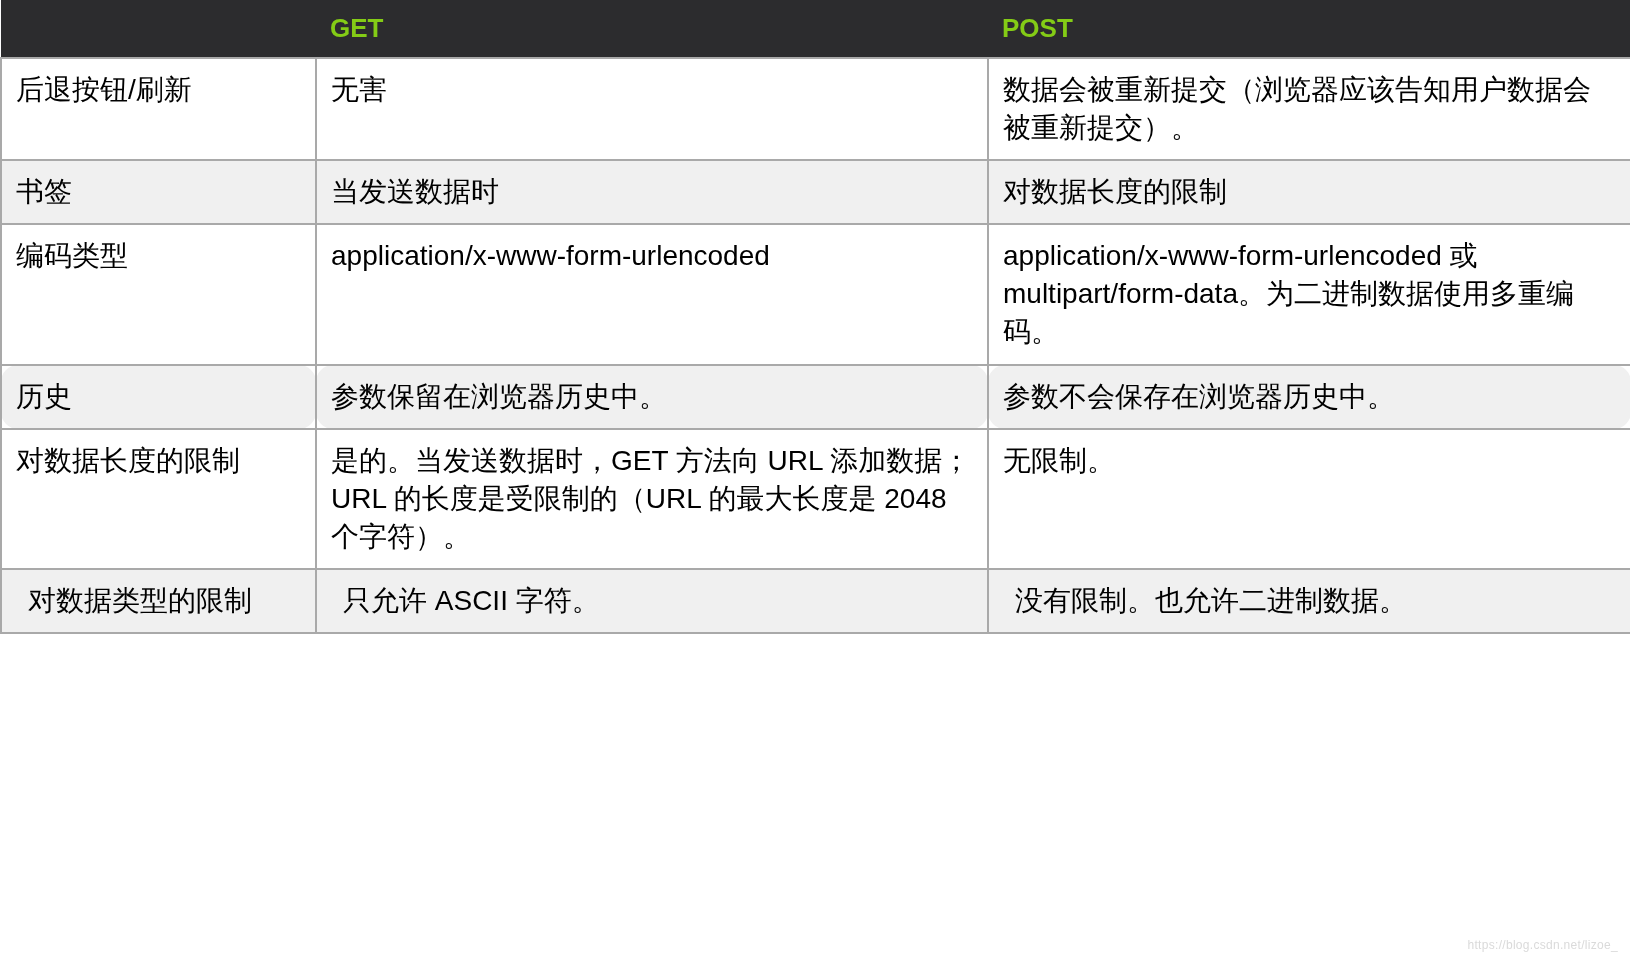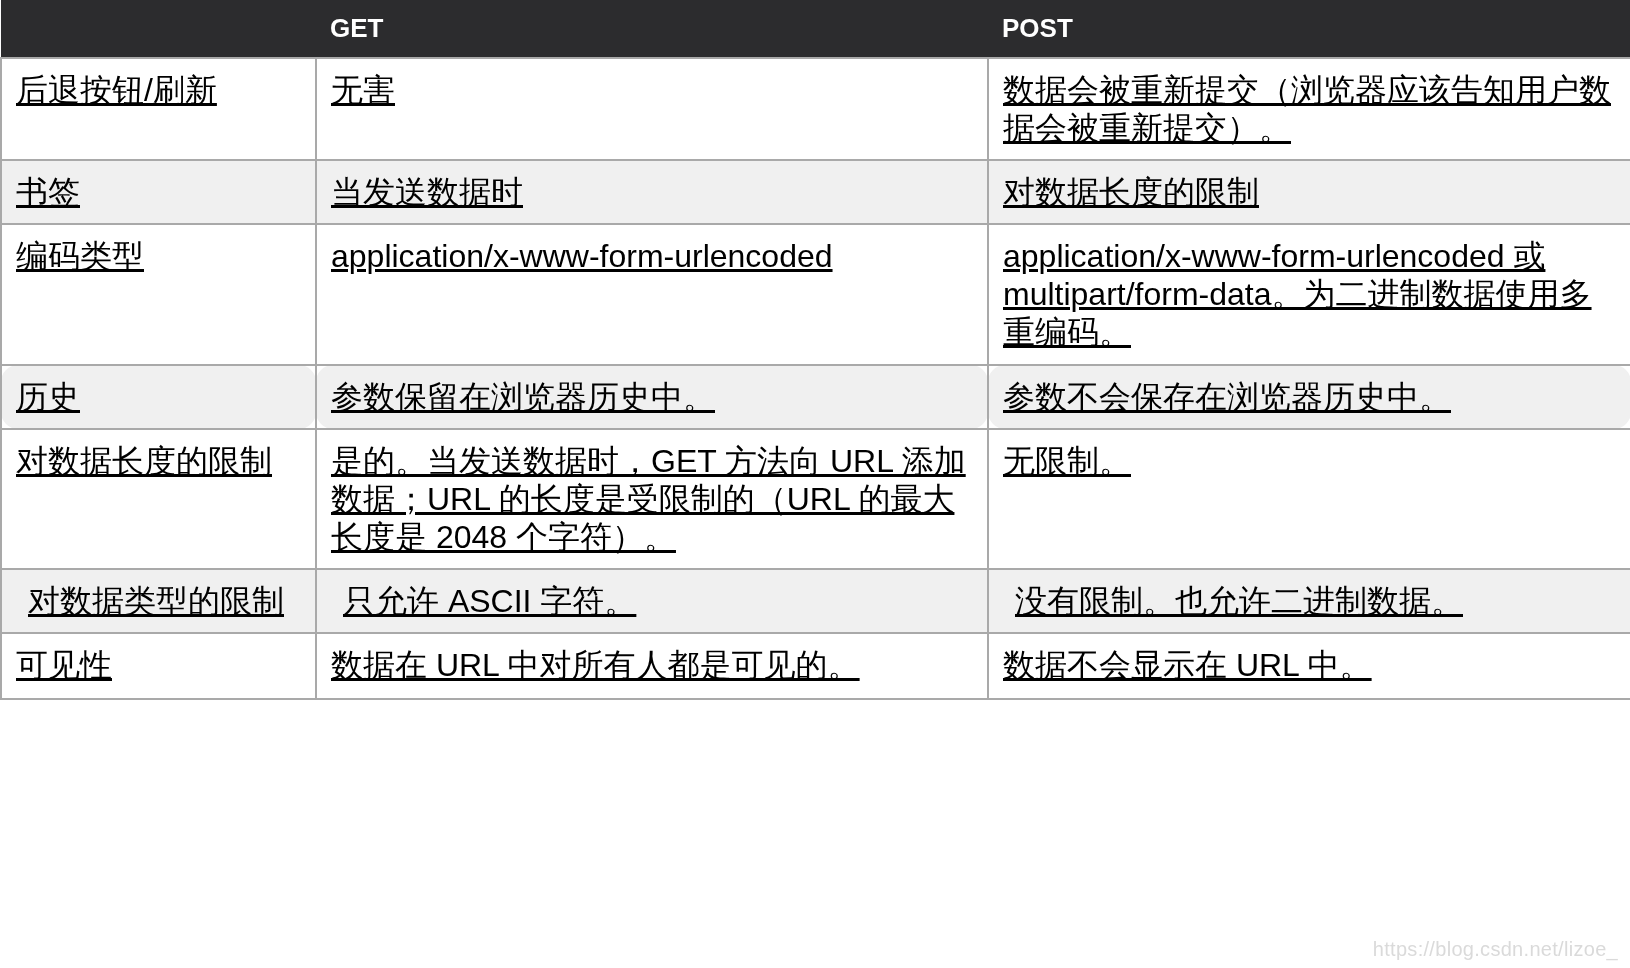--- a/index.html
+++ b/index.html
@@ -16,40 +16,39 @@
     width: 1630px;
     height: 968px;
   }
   table.cmp {
     border-collapse: collapse;
     table-layout: fixed;
     width: 1630px;
   }
   table.cmp thead th {
     background: #2c2c2e;
-    color: #ffffff;
+    color: #84cc16;
     font-weight: 700;
     font-size: 26px;
     text-align: left;
     vertical-align: middle;
     height: 57px;
     padding: 0 14px;
     border: none;
     margin-top: 28px;
   }
   table.cmp td {
     border: 2px solid #a9a9a9;
-    font-size: 32px;
+    font-size: 28px;
     line-height: 38px;
     color: #000000;
     vertical-align: top;
     padding: 12px 14px;
     white-space: pre-line;
     word-break: break-word;
-    text-decoration: underline;
   }
   table.cmp tbody tr:nth-child(even) td {
     background: #f0f0f0;
   }
   table.cmp tbody tr:nth-child(odd) td {
     background: #ffffff;
   }
   
   tr.r1 td { height: 75px; }
   tr.r2 td { height: 36px; }
@@ -57,21 +56,21 @@
   tr.r4 td { height: 115px; }
   tr.r5 td { height: 35px; border-radius: 17px; }
   tr.r6 td { height: 113px; }
   tr.r7 td { height: 35px; padding-left: 26px; }
   tr.r8 td { height: 137px; }
   tr.r9 td { height: 40px; }
   .watermark {
     position: absolute;
     top: 938px;
     right: 12px;
-    font-size: 20px;
+    font-size: 12px;
     color: #dadada;
     letter-spacing: 0.3px;
   }
 </style>
 </head>
 <body>
 
 <div class="page">
   <table class="cmp">
     <colgroup>
@@ -110,22 +109,17 @@
       <tr class="r6">
         <td>对数据长度的限制</td>
         <td>是的。当发送数据时，GET 方法向 URL 添加数据；URL 的长度是受限制的（URL 的最大长度是 2048 个字符）。</td>
         <td>无限制。</td>
       </tr>
       <tr class="r7">
         <td>对数据类型的限制</td>
         <td>只允许 ASCII 字符。</td>
         <td>没有限制。也允许二进制数据。</td>
       </tr>
-      <tr class="r9">
-        <td>可见性</td>
-        <td>数据在 URL 中对所有人都是可见的。</td>
-        <td>数据不会显示在 URL 中。</td>
-      </tr>
     </tbody>
   </table>
 
   <div class="watermark">https://blog.csdn.net/lizoe_</div>
 </div>
 
 </body></html>

